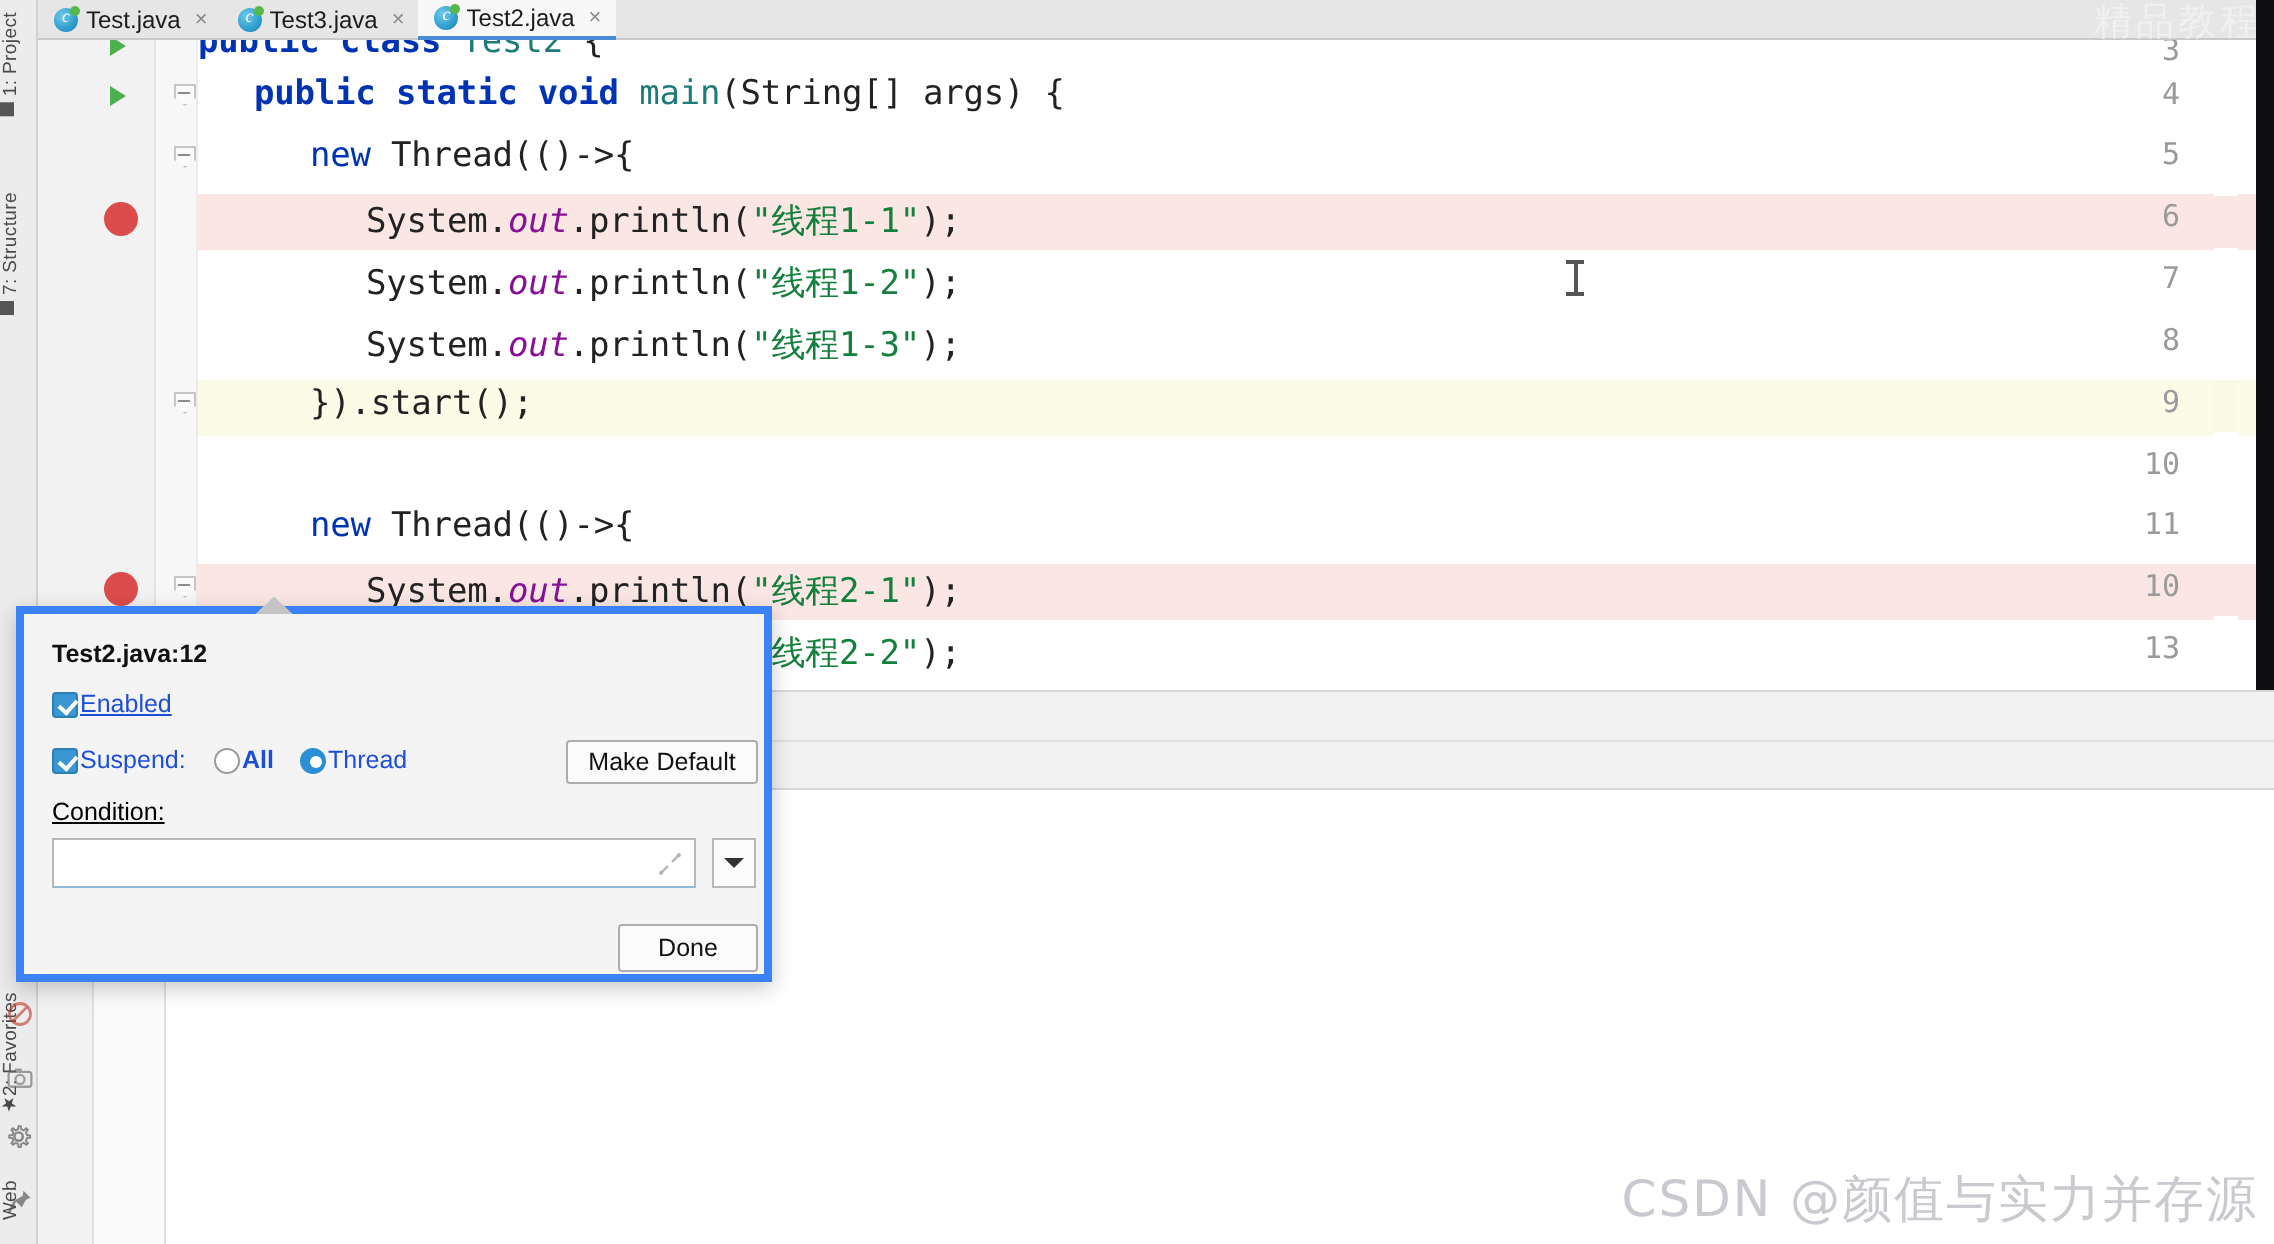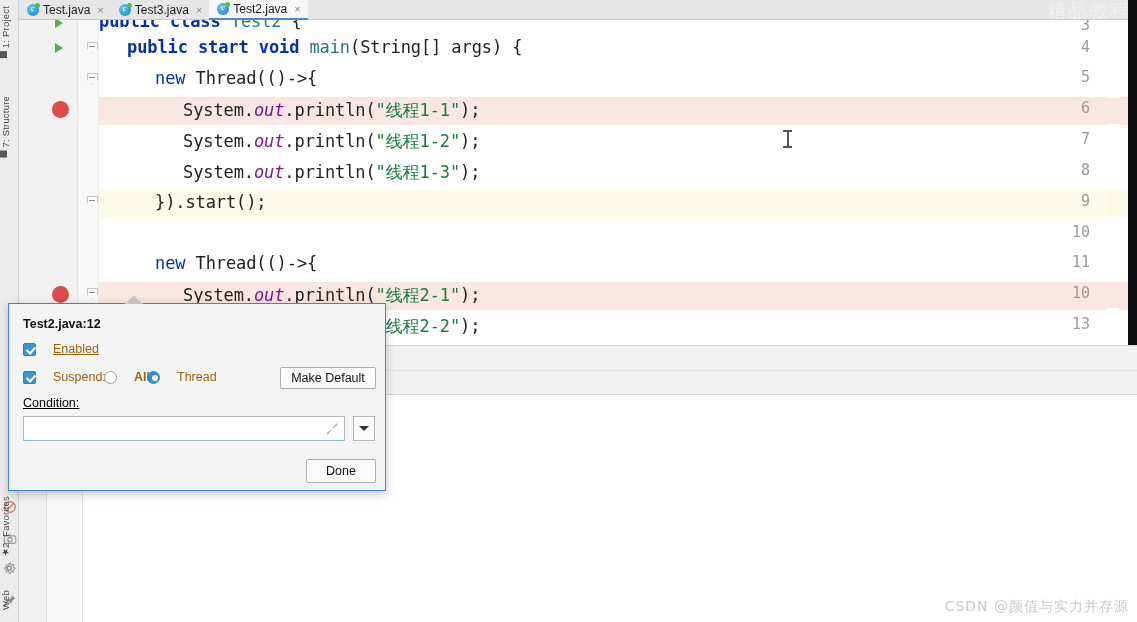--- a/index.html
+++ b/index.html
@@ -279,32 +279,32 @@
     position: absolute; left: 16px;
     white-space: pre;
     font-size: 17px;
     font-family: "DejaVu Sans Mono", monospace;
     color: #2b2b2b;
   }
   .outline.sys { color: #2a2ab0; }
 
   .csdn-wm {
     position: absolute; right: 8px; bottom: 6px;
-    font-size: 14px; color: #c9c9cf;
+    font-size: 25px; color: #c9c9cf;
     font-family: "DejaVu Sans", sans-serif;
     letter-spacing: 1px;
     z-index: 8;
   }
 
   
   .bp-popup {
     position: absolute; left: 8px; top: 303px;
     width: 378px; height: 188px;
     background: #f4f4f4;
-    border: 1px solid #3b82f6;
+    border: 4px solid #3b82f6;
     box-shadow: 0 3px 10px rgba(0,0,0,.22);
     z-index: 20;
   }
   .bp-notch {
     position: absolute; left: 116px; top: -9px;
     width: 18px; height: 9px;
     background: #f4f4f4;
     clip-path: polygon(50% 0, 100% 100%, 0 100%);
     border: none;
   }
@@ -329,21 +329,21 @@
     position: relative; flex: none;
   }
   .chk::after {
     content: "";
     position: absolute; left: 3.5px; top: 1px;
     width: 4px; height: 7px;
     border: solid #ffffff;
     border-width: 0 2px 2px 0;
     transform: rotate(42deg);
   }
-  .cblabel { font-size: 12.5px; color: #a16207; margin-left: 17px; }
+  .cblabel { font-size: 12.5px; color: #1d4ed8; margin-left: 1px; }
   .u { text-decoration: underline; }
   .radio {
     width: 13px; height: 13px;
     border-radius: 50%;
     border: 1px solid #9a9a9a;
     background: #ffffff;
     flex: none; position: relative;
   }
   .radio.on {
     background: #2a8fd6; border-color: #2a8fd6;
@@ -487,21 +487,21 @@
         <i></i>
       </div>
     <div class="foldmark tri" style="top:268px;">
         <i></i>
       </div>
 
     <div class="coderegion">
 
       <div class="codeline" style="top:-9px;"><span class="kw">public</span> <span class="kw">class</span> <span class="typ">Test2</span> {</div>
 
-      <div class="codeline" style="top:17px; padding-left:28px;"><span class="kw">public</span> <span class="kw">start</span> <span class="kw">void</span> <span class="typ">main</span>(String[] args) {</div>
+      <div class="codeline" style="top:17px; padding-left:28px;"><span class="kw">public</span> <span class="kw">static</span> <span class="kw">void</span> <span class="typ">main</span>(String[] args) {</div>
 
       <div class="codeline" style="top:48px; padding-left:56px;"><span class="kwn">new</span> Thread(()-&gt;{</div>
 
       <div class="codeline" style="top:79px; padding-left:84px;">System.<span class="fld">out</span>.println(<span class="str">"线程1-1"</span>);</div>
 
       <div class="codeline" style="top:110px; padding-left:84px;">System.<span class="fld">out</span>.println(<span class="str">"线程1-2"</span>);</div>
 
       <div class="codeline" style="top:141px; padding-left:84px;">System.<span class="fld">out</span>.println(<span class="str">"线程1-3"</span>);</div>
 
       <div class="codeline" style="top:172px; padding-left:56px;">}).start();</div>

